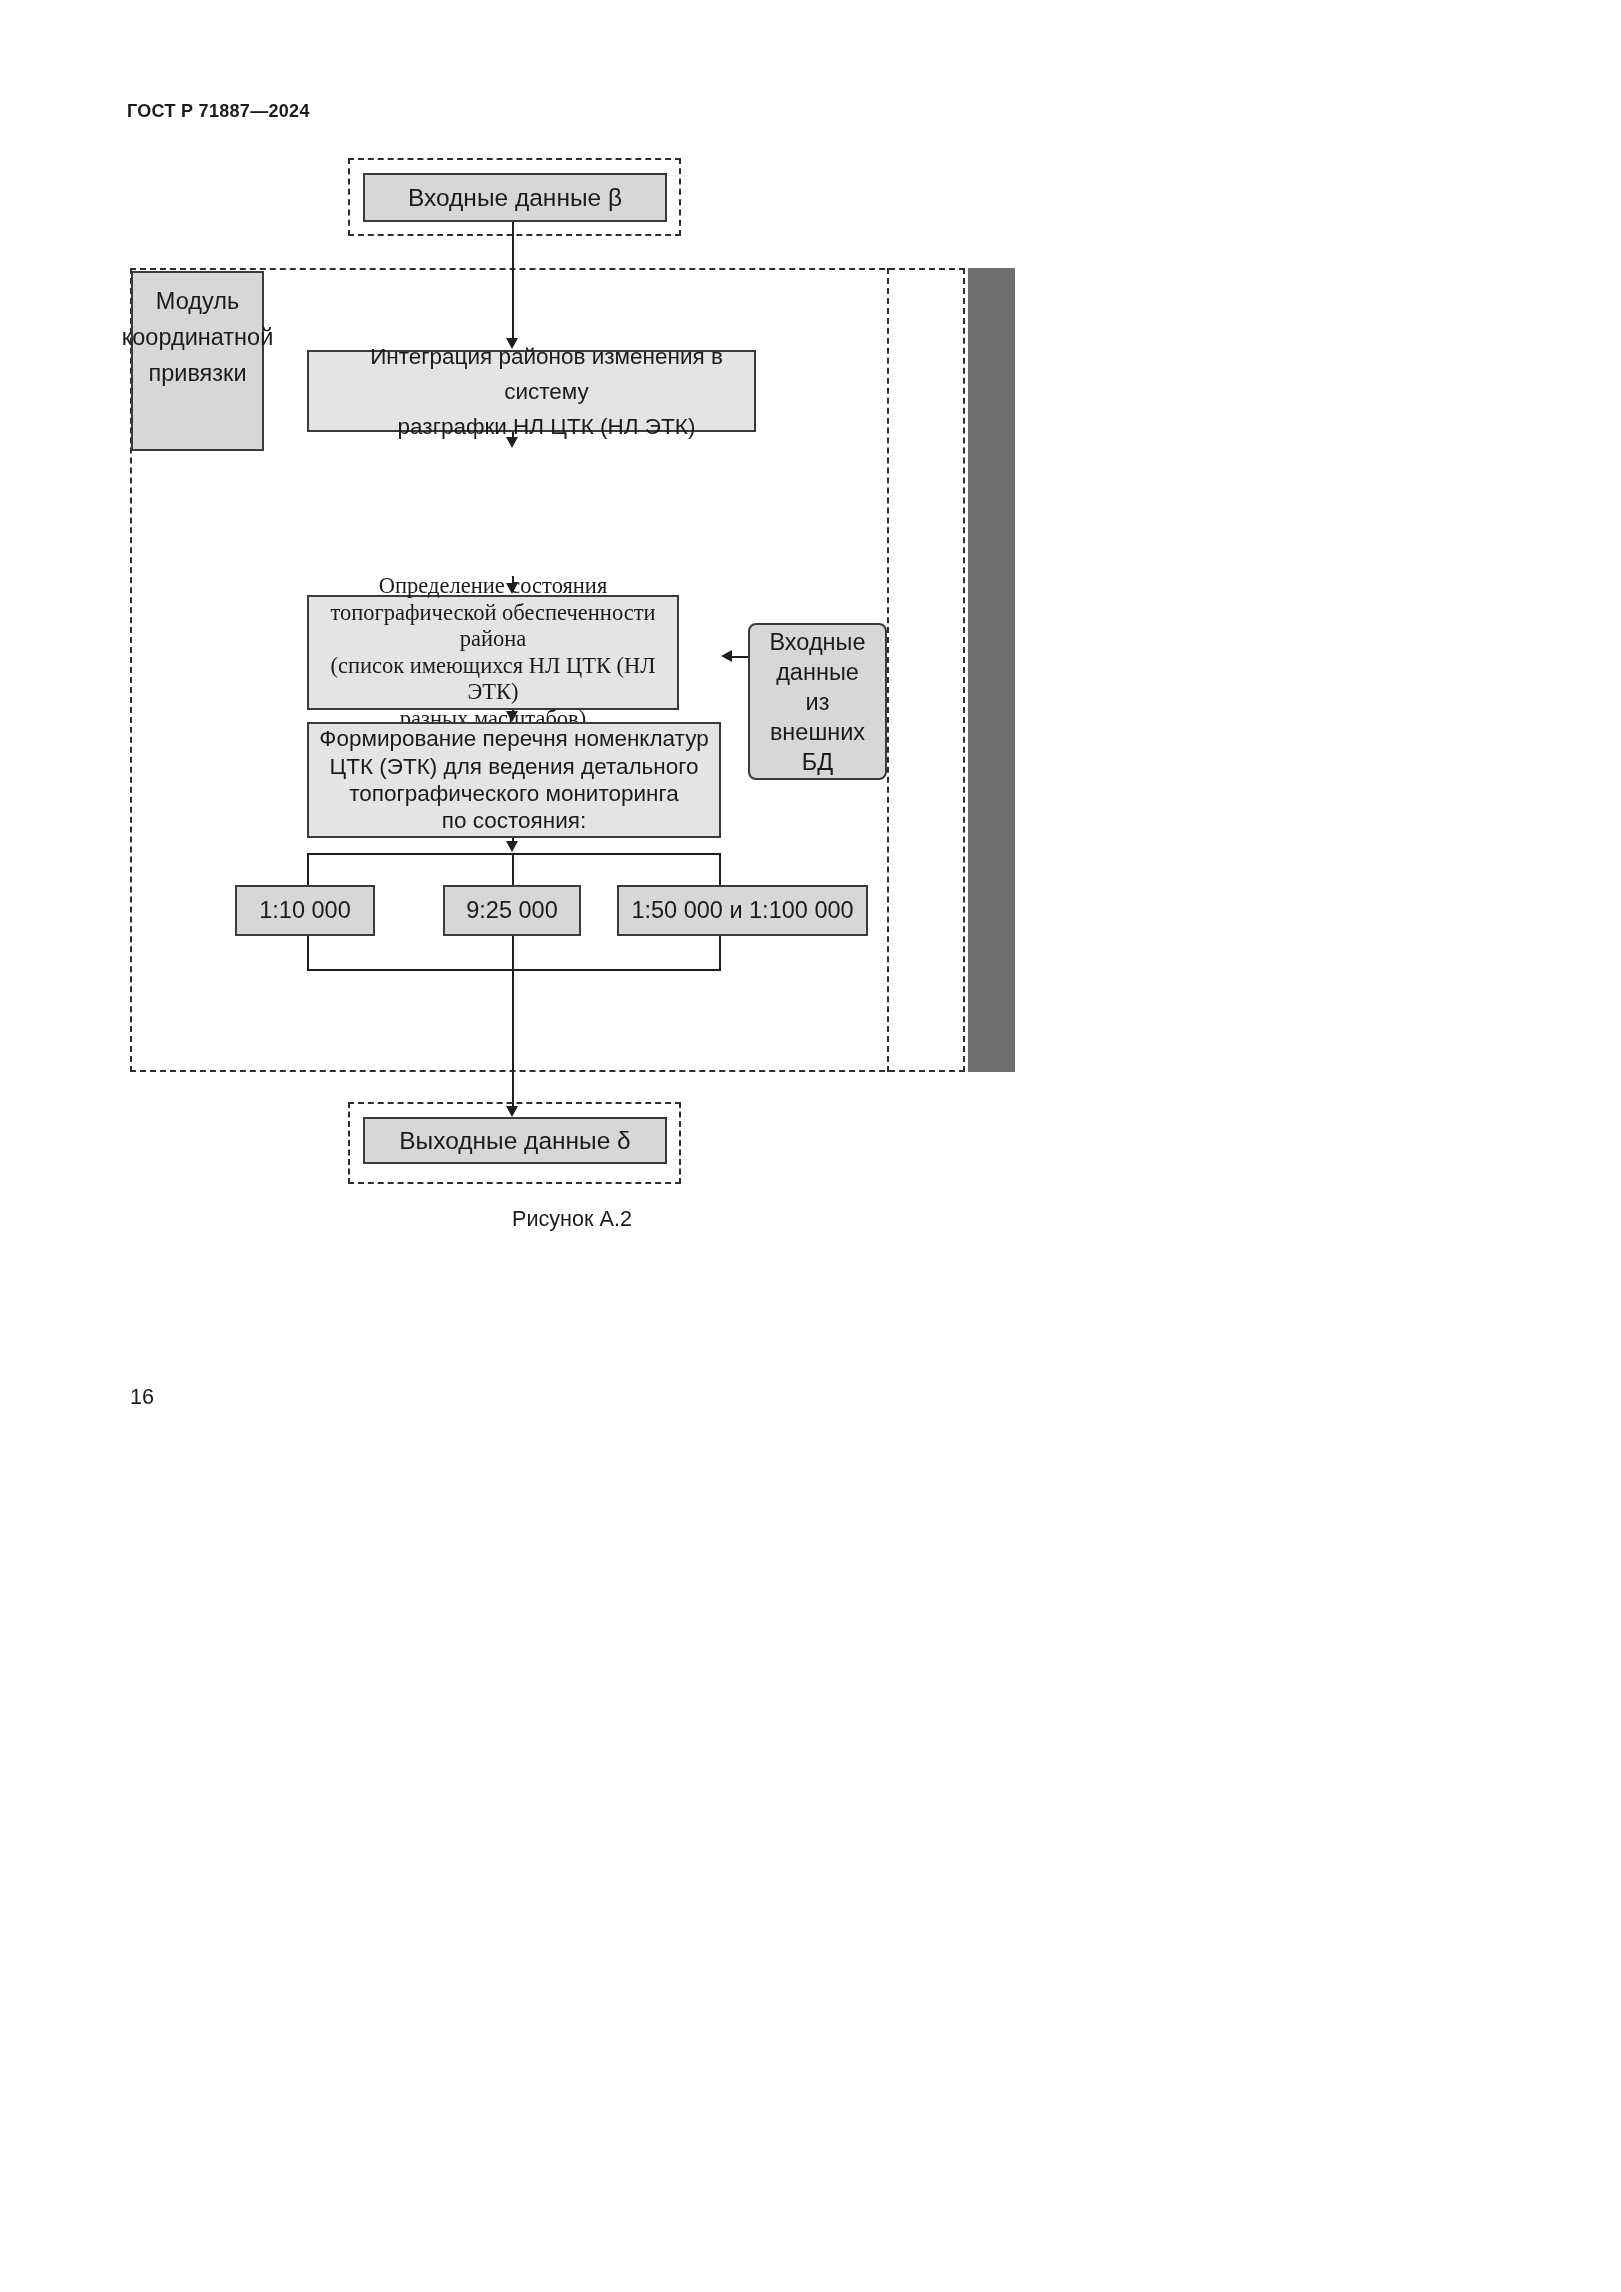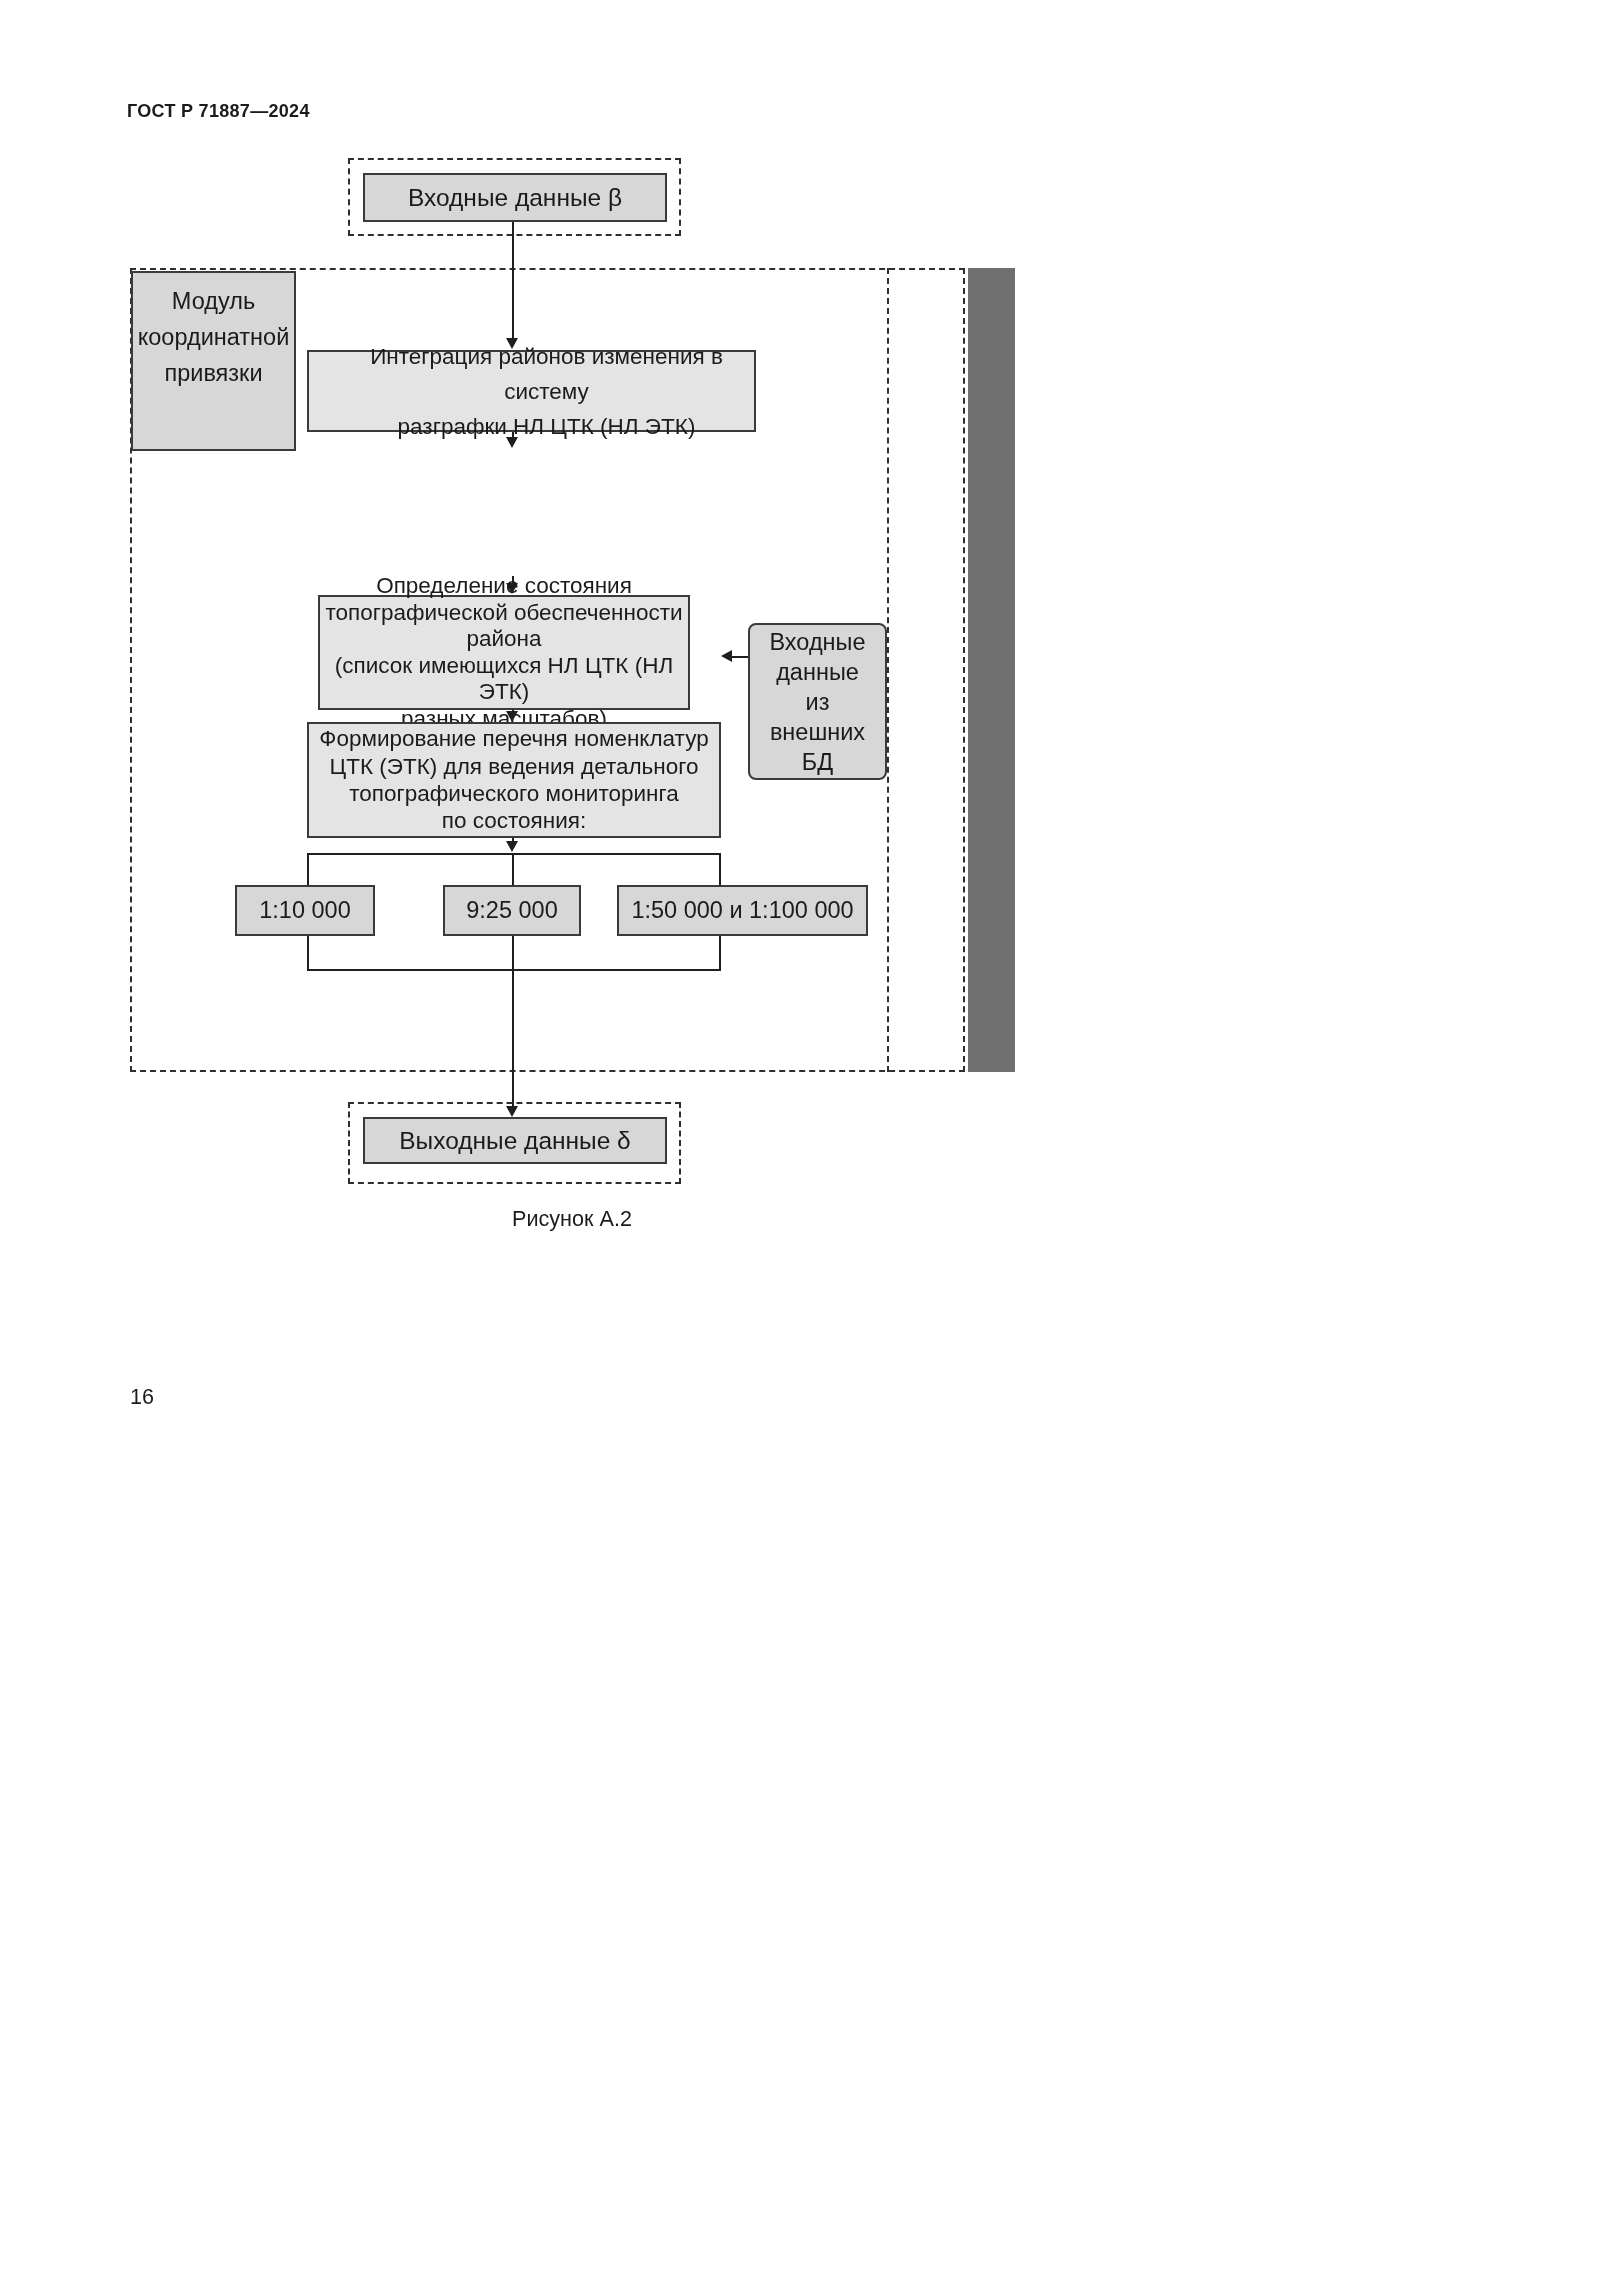--- a/index.html
+++ b/index.html
@@ -44,42 +44,42 @@
 
   <div class="dashed-frame" style="left:348px; top:158px; width:333px; height:78px;"></div>
   <div class="box terminal-box" style="left:363px; top:173px; width:304px; height:49px;">
     <div>Входные данные β</div>
   </div>
 
   <div class="dashed-frame" style="left:130px; top:268px; width:835px; height:804px;"></div>
   <div class="dashed-vline" style="left:887px; top:268px; height:804px;"></div>
   <div class="side-bar" style="left:968px; top:268px; width:47px; height:804px;"></div>
 
-  <div class="box module-box" style="left:131px; top:271px; width:165px; height:180px;">
+  <div class="box module-box" style="left:131px; top:271px; width:133px; height:180px;">
     <div>Модуль</div>
     <div>координатной</div>
     <div>привязки</div>
   </div>
 
   <div class="vline" style="left:512px; top:222px; height:118px;"></div>
   <div class="arrow-down" style="left:506px; top:338px;"></div>
 
   <div class="box step-box lh36" style="left:307px; top:350px; width:449px; height:82px;">
     <div>Интеграция районов изменения в систему</div>
     <div>разграфки НЛ ЦТК (НЛ ЭТК)</div>
   </div>
 
   <div class="vline" style="left:512px; top:432px; height:5.9px;"></div>
   <div class="arrow-down" style="left:506px; top:437px;"></div>
 
 
   <div class="vline" style="left:512px; top:576px; height:7.8px;"></div>
   <div class="arrow-down" style="left:506px; top:583px;"></div>
 
-  <div class="box step-box lh27" style="left:318px; top:595px; width:372px; height:115px;">
+  <div class="box step-box lh27" style="left:307px; top:595px; width:372px; height:115px;font-family:Liberation Serif, serif;">
     <div>Определение состояния</div>
     <div>топографической обеспеченности района</div>
     <div>(список имеющихся НЛ ЦТК (НЛ ЭТК)</div>
     <div>разных масштабов)</div>
   </div>
 
   <div class="box db-box" style="left:748px; top:623px; width:139px; height:157px;border-radius:8px;">
     <div>Входные</div>
     <div>данные</div>
     <div>из</div>

